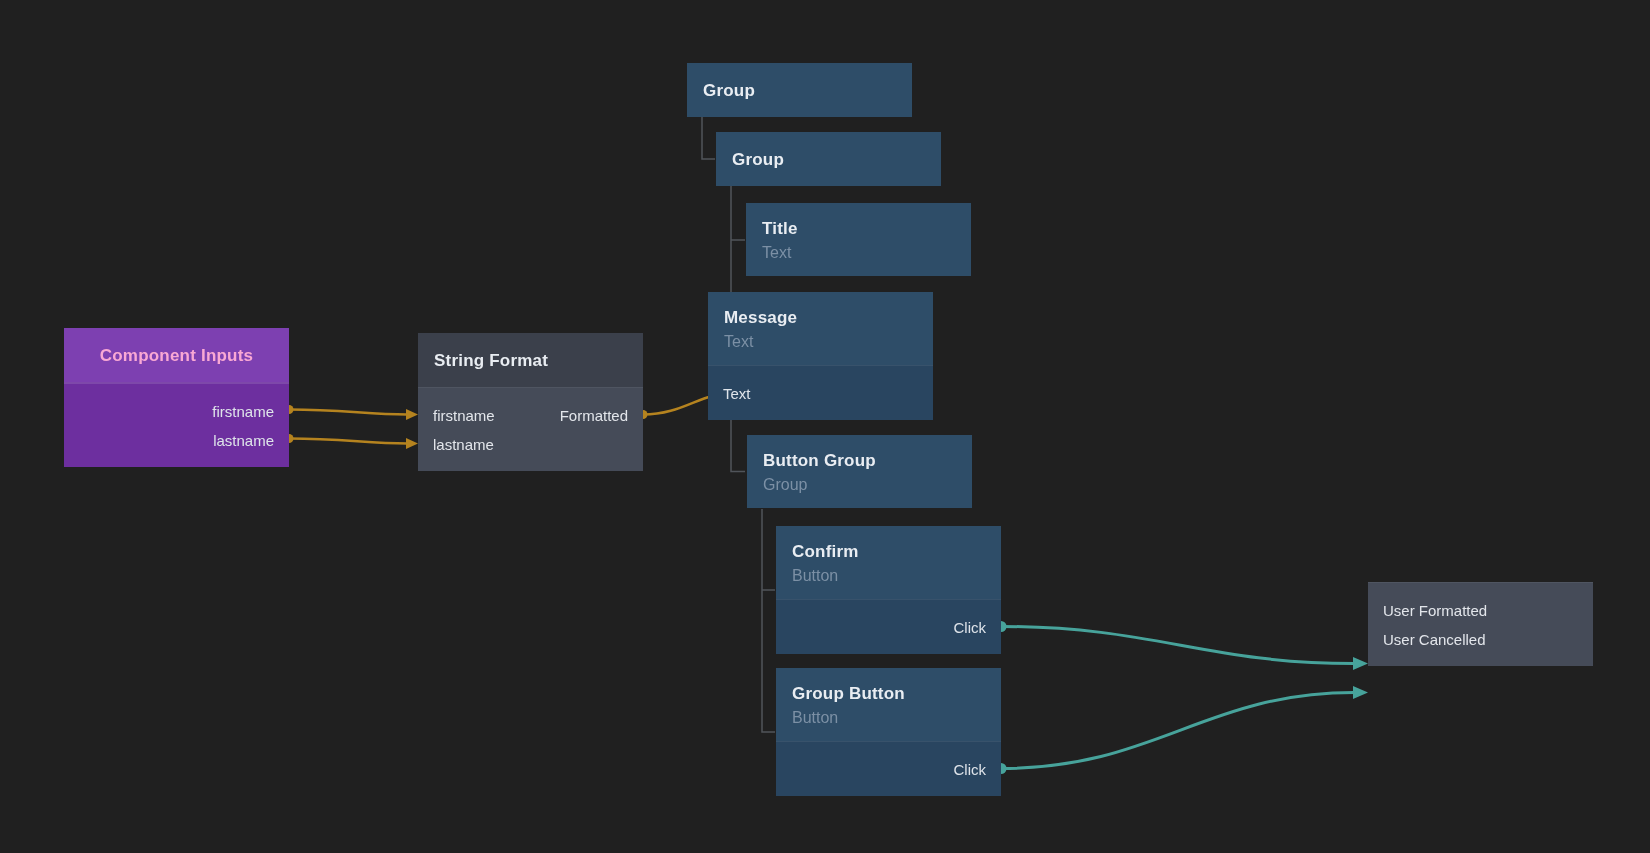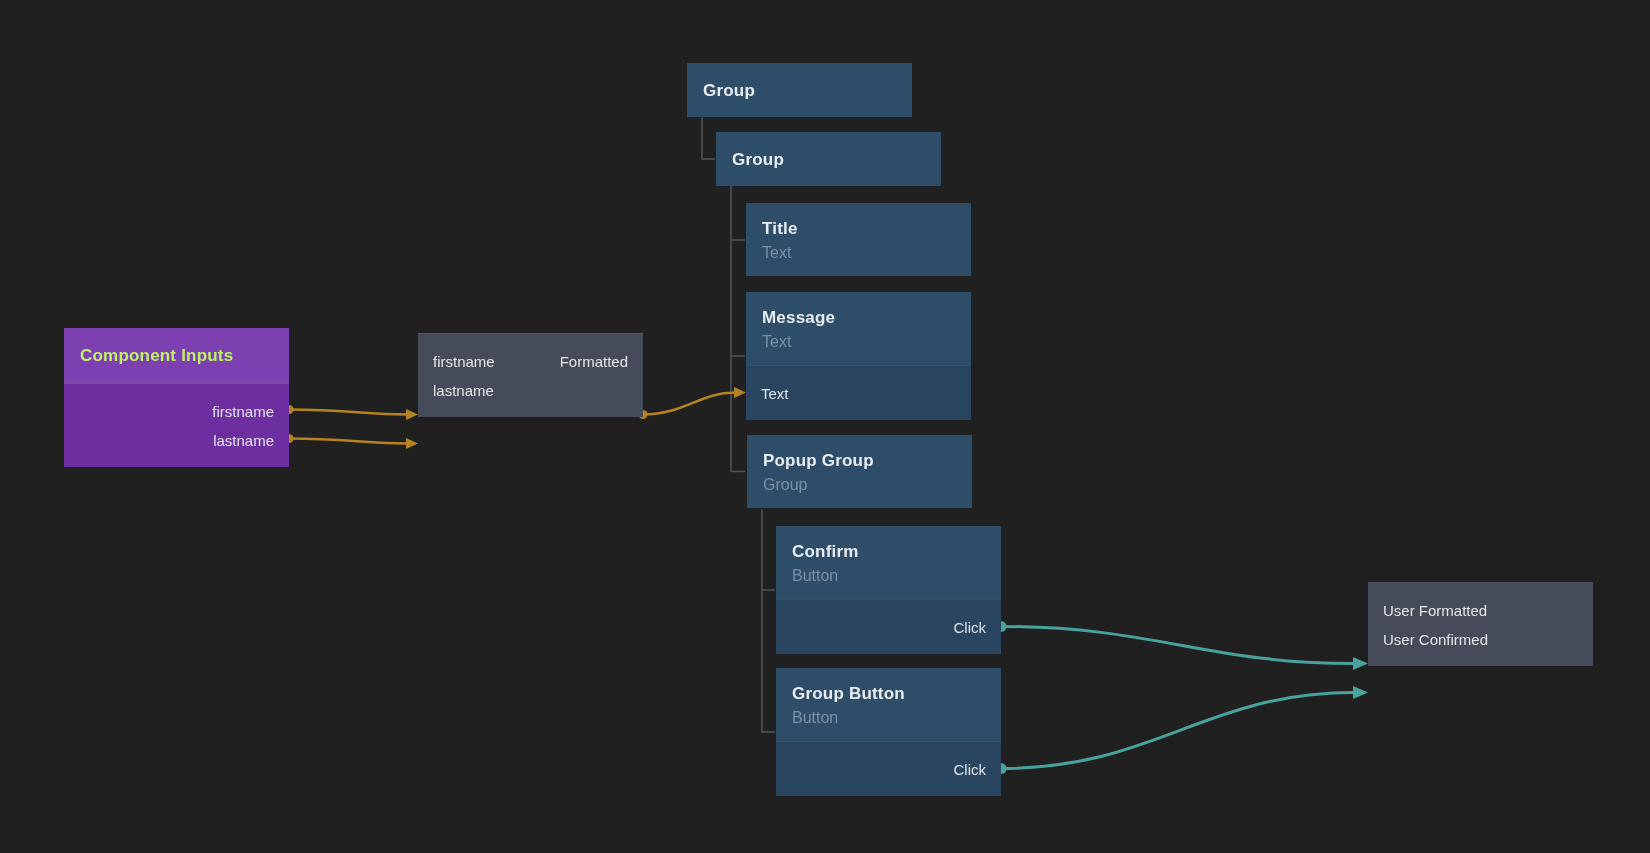--- a/index.html
+++ b/index.html
@@ -23,21 +23,21 @@
          font-size:15px; color:#dfe4ea; }
   .row.in  { justify-content:flex-start; }
   .row.out { justify-content:flex-end; }
   .row.both{ justify-content:space-between; }
 
   
   .blue  .hdr { background:#2e4d68; }
   .blue  .ports { background:#294560; border-top:1px solid rgba(255,255,255,0.07); }
   .purple .hdr { background:#7d40b1; }
   .purple .ports { background:#6d2f9f; border-top:2px solid rgba(255,255,255,0.12); }
-  .purple .title { color:#bef264; }
+  .purple .title { color:#f9a8d4;text-align:center; }
   .gray  .hdr { background:#3b404b; }
   .gray  .ports { background:#454b58; border-top:1px solid rgba(255,255,255,0.06); }
   .gray  .row { color:#e3e6eb; }
 </style>
 </head>
 <body>
 
 <div id="canvas">
 
   <svg class="wires" viewBox="0 0 1650 853">
@@ -89,35 +89,35 @@
     </div>
   </div>
 
   <div class="node blue" style="left:746px;top:203px">
     <div class="hdr double">
       <div class="title">Title</div>
       <div class="subtitle">Text</div>
     </div>
   </div>
 
-  <div class="node blue" style="left:746px;top:292px">
+  <div class="node blue" style="left:708px;top:292px">
     <div class="hdr double">
       <div class="title">Message</div>
       <div class="subtitle">Text</div>
     </div>
     <div class="ports">
       <div class="row in">
         <span>Text</span>
       </div>
     </div>
   </div>
 
   <div class="node blue" style="left:747px;top:435px">
     <div class="hdr double">
-      <div class="title">Popup Group</div>
+      <div class="title">Button Group</div>
       <div class="subtitle">Group</div>
     </div>
   </div>
 
   <div class="node blue" style="left:776px;top:526px">
     <div class="hdr double">
       <div class="title">Confirm</div>
       <div class="subtitle">Button</div>
     </div>
     <div class="ports">
@@ -147,35 +147,38 @@
       <div class="row out">
         <span>firstname</span>
       </div>
       <div class="row out">
         <span>lastname</span>
       </div>
     </div>
   </div>
 
   <div class="node gray" style="left:418px;top:333px">
+    <div class="hdr single">
+      <div class="title">String Format</div>
+    </div>
     <div class="ports">
       <div class="row both">
         <span>firstname</span>
         <span>Formatted</span>
       </div>
       <div class="row in">
         <span>lastname</span>
       </div>
     </div>
   </div>
 
   <div class="node gray" style="left:1368px;top:582px">
     <div class="ports">
       <div class="row in">
         <span>User Formatted</span>
       </div>
       <div class="row in">
-        <span>User Confirmed</span>
+        <span>User Cancelled</span>
       </div>
     </div>
   </div>
 
 </div>
 
 </body></html>

